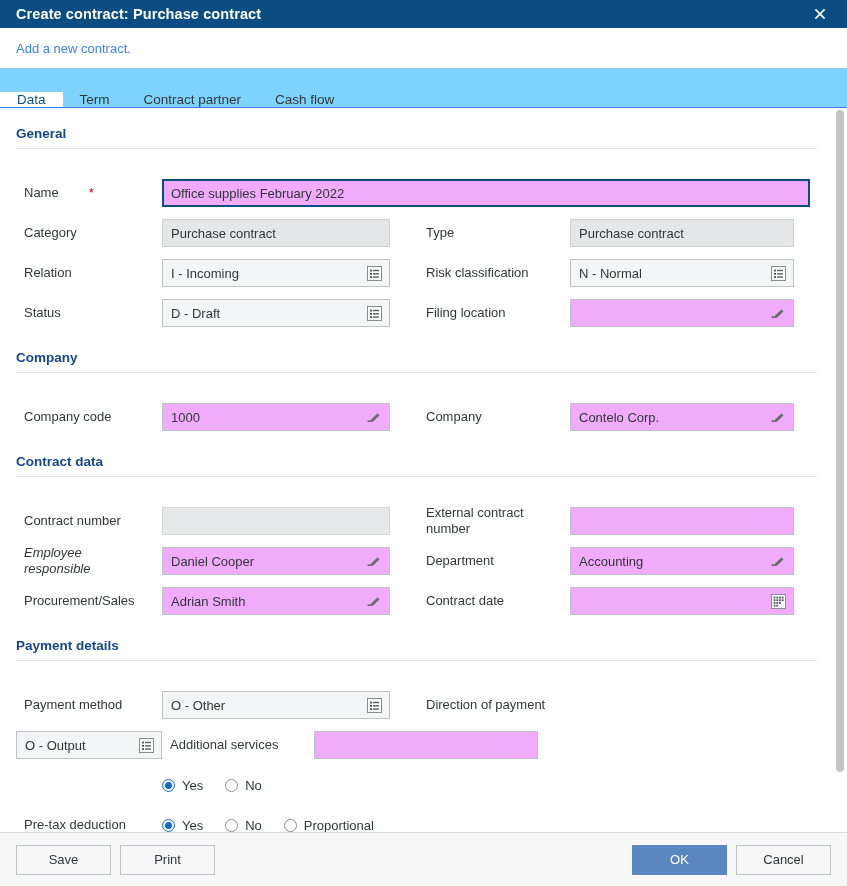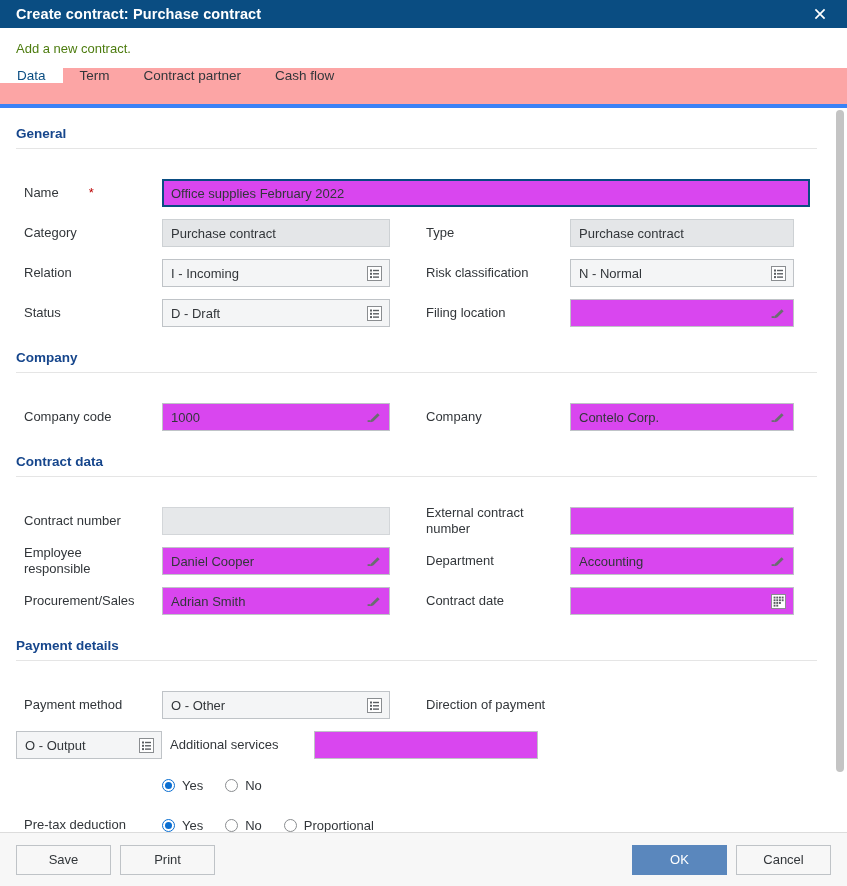--- a/index.html
+++ b/index.html
@@ -47,32 +47,32 @@
   }
 
   
   .subtitle-bar {
     height: 40px;
     background: #ffffff;
     display: flex;
     align-items: center;
     padding: 0 16px;
     font-size: 13px;
-    color: #4d7c0f;
+    color: #3b82f6;
     flex: 0 0 auto;
   }
 
   
   .tabbar {
     height: 40px;
-    background: #fca5a5;
-    display: flex;
-    align-items: flex-start;
+    background: #7dd3fc;
+    display: flex;
+    align-items: flex-end;
     flex: 0 0 auto;
-    border-bottom: 4px solid #3b82f6;
+    border-bottom: 1px solid #3b82f6;
   }
   .tab {
     display: flex;
     align-items: center;
     padding: 0 17px;
     font-size: 13.5px;
     color: #32363a;
     cursor: pointer;
     white-space: nowrap;
     background: transparent;
@@ -155,21 +155,21 @@
     display: grid;
     grid-template-columns: 152px 1fr;
   }
 
   
   .inp {
     position: relative;
     height: 28px;
     width: 100%;
     border: 1px solid #bfc3c7;
-    background: #d946ef;
+    background: #f0abfc;
     display: flex;
     align-items: center;
     font-size: 13px;
     color: #32363a;
     padding: 0 6px 0 8px;
   }
   .inp .val { flex: 1 1 auto; white-space: nowrap; overflow: hidden; }
   .inp.readonly { background: #e4e6e8; border-color: #cdd1d4; }
   .inp.disabled { background: #e6e8ea; border-color: #d3d6d9; }
   .inp.softfill { background: #f4f5f6; border-color: #bfc3c7; }
@@ -442,21 +442,21 @@
               <span style="display:block; max-width:110px;">External contract number</span>
             </div>
             <div class="fld-ctl">
               <div class="inp w-right">
                 <span class="val"></span>
               </div>
             </div>
           </div>
 
           <div class="fld-label two-line">
-            <span style="display:block; max-width:92px;">Employee responsible</span>
+            <span style="display:block; max-width:92px;font-style:italic;">Employee responsible</span>
           </div>
           <div class="fld-ctl">
             <div class="inp w-left">
               <span class="val">Daniel Cooper</span>
               <span class="icon-box">
                 <svg width="16" height="14" viewBox="0 0 16 14">
                   <path d="M4.2 9.6 L10.6 3.2 L12.6 5.2 L6.2 11.6 L3.6 12.2 Z" fill="#6a6d70"></path>
                   <rect x="0.6" y="10.2" width="3.2" height="1.8" fill="#6a6d70"></rect>
                 </svg>
               </span>

